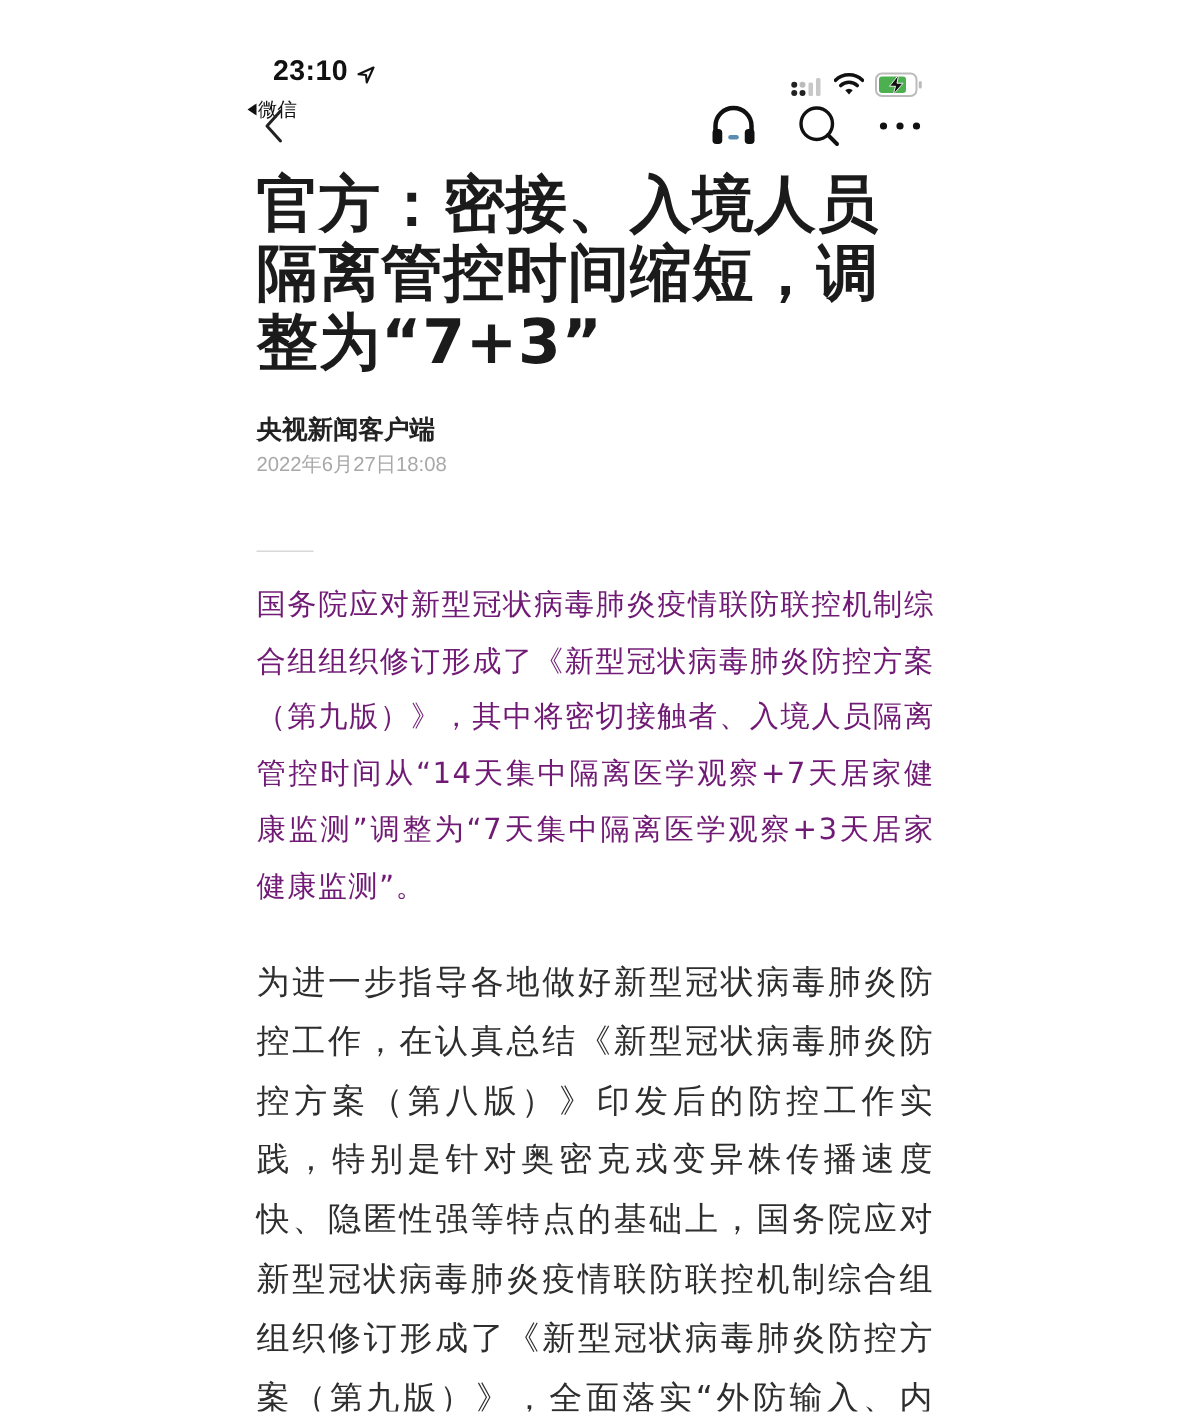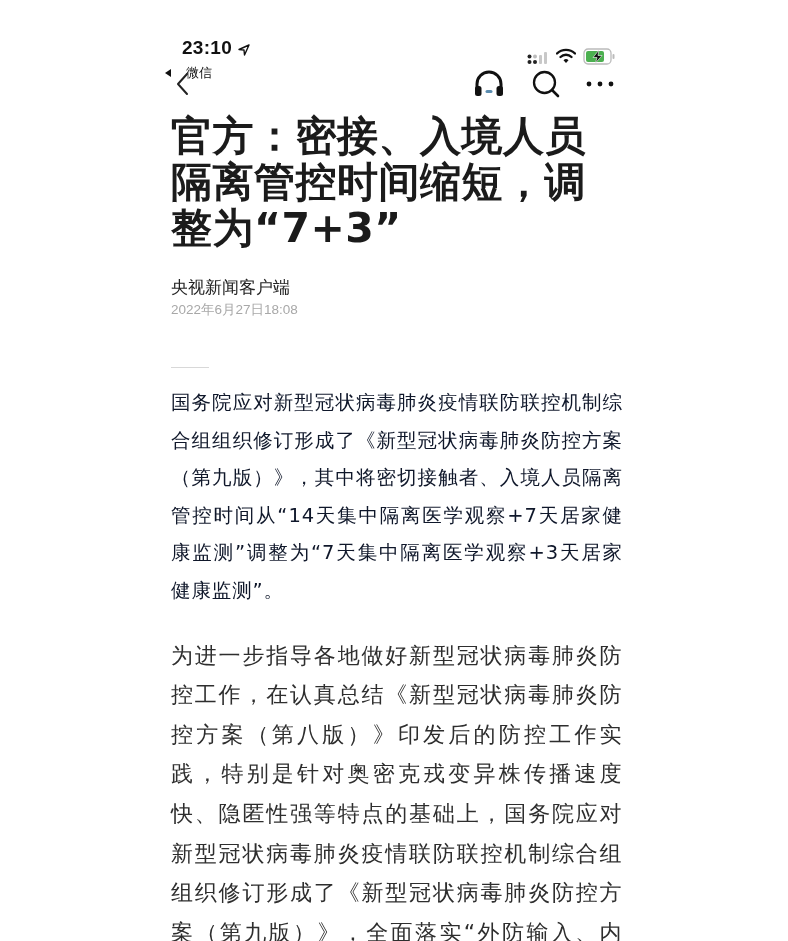--- a/index.html
+++ b/index.html
@@ -34,21 +34,21 @@
       left: 238px; top: 14px;
       width: 12px; height: 12px;
     }
     .back-app {
       position: absolute;
       left: 165px; top: 37px;
       font-size: 13px;
       color: #111;
       display: flex;
       align-items: center;
-      gap: 15px;
+      gap: 1px;
     }
     .back-app .tri {
       width: 0; height: 0;
       border-top: 4px solid transparent;
       border-bottom: 4px solid transparent;
       border-right: 6px solid #111;
     }
     .signal-icon {
       position: absolute;
       left: 527px; top: 23px;
@@ -102,42 +102,42 @@
       font-size: 41px;
       font-weight: bold;
       line-height: 46px;
       color: #1b1b1b;
       margin: 0;
       letter-spacing: 0.5px;
     }
     .source {
       margin-top: 24px;
       font-size: 17px;
-      font-weight: normal;
+      font-weight: bold;
       color: #222;
       line-height: 24px;
     }
     .pub-date {
       font-family: "Liberation Sans", sans-serif;
       font-size: 13.5px;
       color: #a8a8a8;
       line-height: 20px;
       margin-top: 1px;
     }
     .divider {
       margin-top: 47px;
       width: 38px;
       height: 1px;
       background: #d8d8d8;
     }
     .lead-para {
       margin-top: 16px;
       font-size: 19.5px;
       line-height: 37.6px;
-      color: #0f172a;
+      color: #701a75;
       letter-spacing: 0.9px;
       text-align: justify;
     }
     .body-para {
       margin-top: 26px;
       font-size: 22px;
       line-height: 39.6px;
       color: #2e2e2e;
       letter-spacing: 1.4px;
       text-align: justify;

